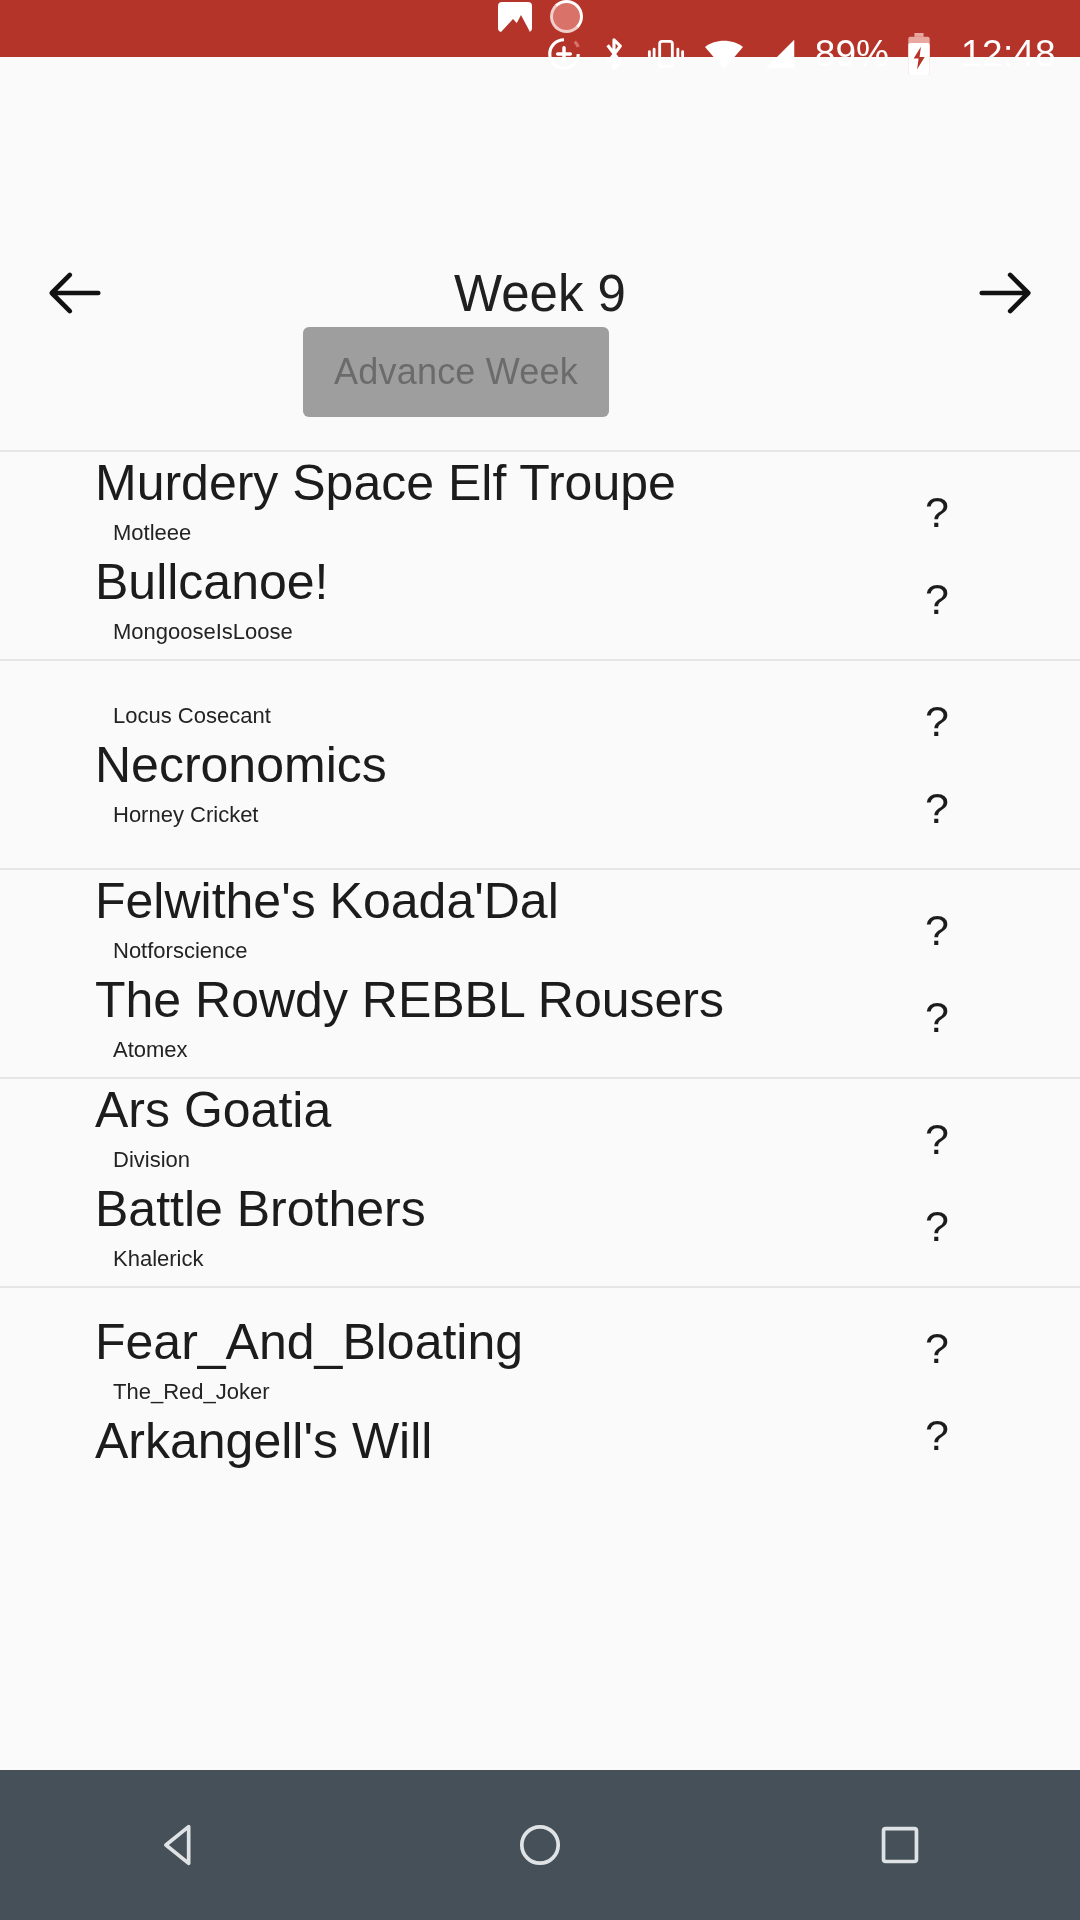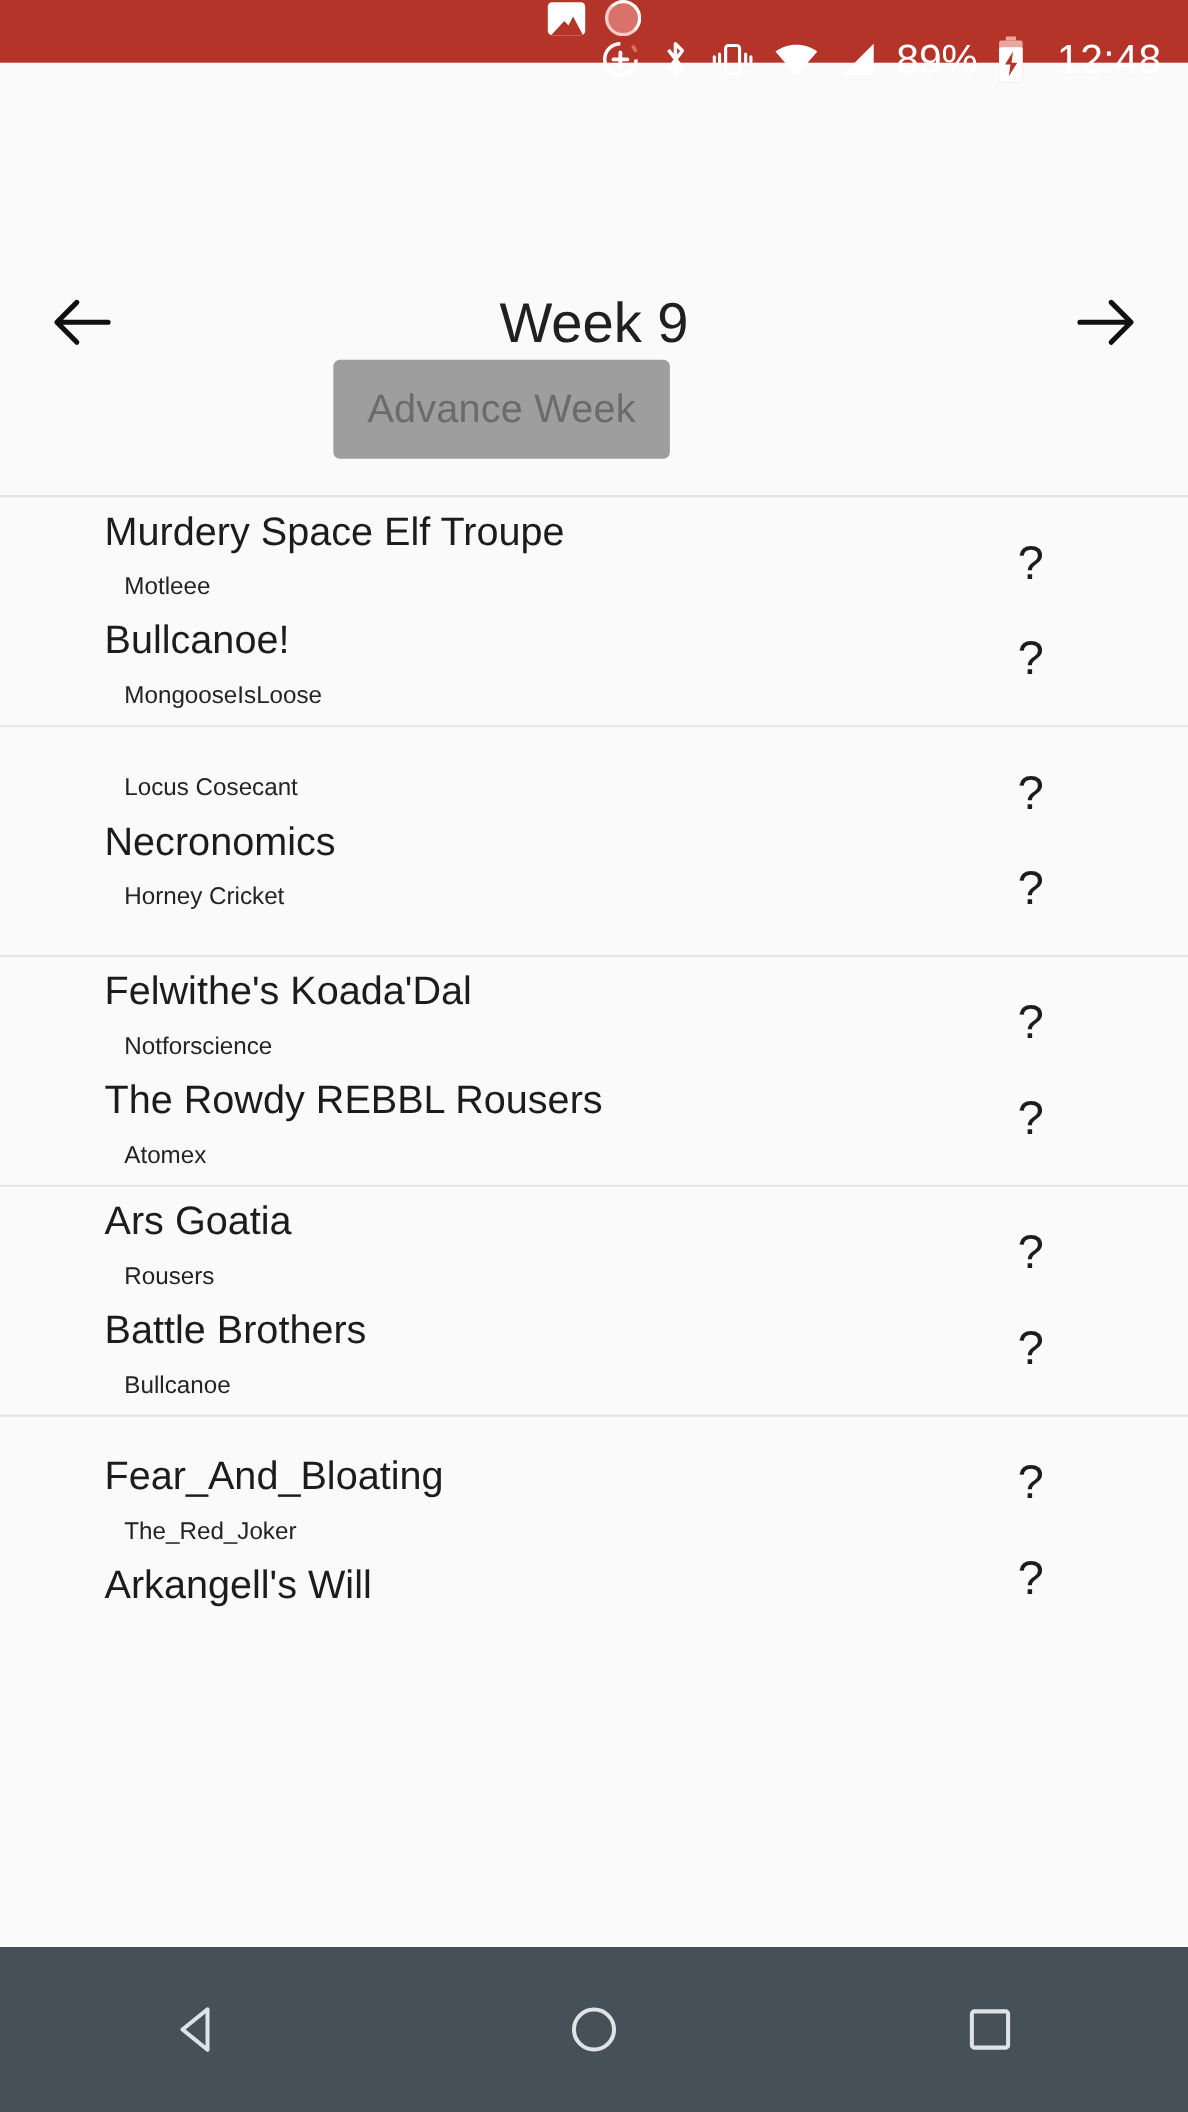--- a/index.html
+++ b/index.html
@@ -97,21 +97,21 @@
   }
   .match-row{
     position:relative; width:1080px; height:209px;
     border-top:2px solid #e6e6e6;
     display:flex; align-items:center;
   }
   .match-row:first-child{ border-top:2px solid #e6e6e6; }
   .match-teams{ flex:1; padding-left:95px; }
   .team-block{ position:relative; }
   .team-name{
-    font-size:36px; color:#1c1c1c; font-weight:400; line-height:52px;
+    font-size:50px; color:#1c1c1c; font-weight:400; line-height:52px;
     white-space:nowrap;
   }
   .coach-name{
     font-size:22px; color:#232323; font-weight:400; line-height:47px;
     padding-left:18px; white-space:nowrap;
   }
   .match-scores{
     width:230px; height:100%;
     display:flex; flex-direction:column; justify-content:center;
     align-items:flex-start; padding-left:75px;
@@ -232,25 +232,25 @@
         </div>
         <div class="match-scores">
           <div class="score-cell">?</div>
           <div class="score-cell">?</div>
         </div>
       </div>
       <div class="match-row">
         <div class="match-teams">
           <div class="team-block">
             <div class="team-name">Ars Goatia</div>
-            <div class="coach-name">Rousers</div>
+            <div class="coach-name">Division</div>
           </div>
           <div class="team-block">
             <div class="team-name">Battle Brothers</div>
-            <div class="coach-name">Bullcanoe</div>
+            <div class="coach-name">Khalerick</div>
           </div>
         </div>
         <div class="match-scores">
           <div class="score-cell">?</div>
           <div class="score-cell">?</div>
         </div>
       </div>
       <div class="match-row">
         <div class="match-teams">
           <div class="team-block">

